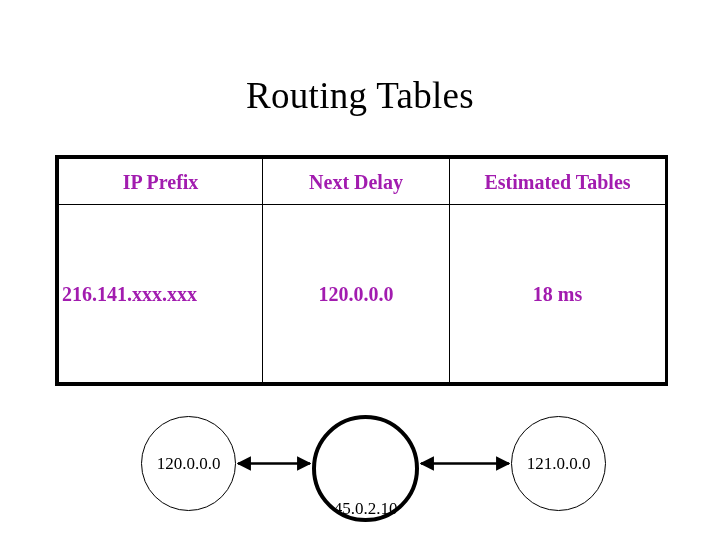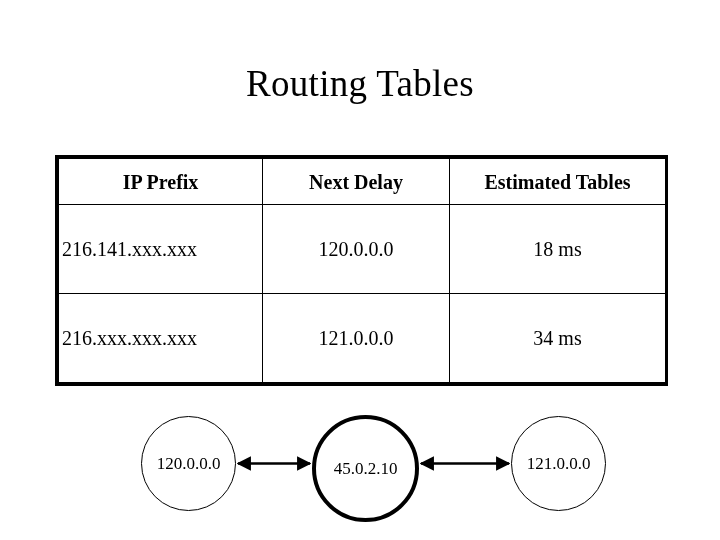--- a/index.html
+++ b/index.html
@@ -13,21 +13,21 @@
     font-family: "Liberation Serif", serif;
     color: #000000;
     overflow: hidden;
     position: relative;
   }
 
   
   #slide-title {
     position: absolute;
     left: 0;
-    top: 62px;
+    top: 74px;
     width: 720px;
     text-align: center;
     font-family: "Liberation Serif", serif;
     font-size: 37px;
     font-weight: normal;
     line-height: 44px;
     letter-spacing: 0.3px;
     color: #000000;
   }
 
@@ -53,31 +53,31 @@
   table.routing-table col.col-router { width: 187px; }
   table.routing-table col.col-delay  { width: 216px; }
 
   table.routing-table th,
   table.routing-table td {
     border: 1px solid #000000;
     padding: 0 4px;
     font-family: "Liberation Serif", serif;
     font-size: 20px;
     line-height: 22px;
-    color: #000000;
+    color: #a21caf;
     background: #ffffff;
   }
   table.routing-table thead th {
     font-weight: bold;
     text-align: center;
     height: 45px;
     vertical-align: middle;
   }
   table.routing-table tbody td {
-    font-weight: normal;
+    font-weight: bold;
     height: 45px;
     vertical-align: middle;
   }
   table.routing-table tbody td.cell-prefix {
     text-align: left;
     padding-left: 3px;
   }
   table.routing-table tbody td.cell-router,
   table.routing-table tbody td.cell-delay {
     text-align: center;
@@ -113,20 +113,21 @@
     width: 95px;
     height: 95px;
     border: 1px solid #000000;
   }
   #node-center {
     left: 312px;
     top: 15px;
     width: 107px;
     height: 107px;
     border: 4px solid #000000;
+    align-items: flex-end;
   }
   #node-right {
     left: 511px;
     top: 16px;
     width: 95px;
     height: 95px;
     border: 1px solid #000000;
   }
   .arrow-svg {
     position: absolute;
@@ -155,25 +156,20 @@
         <th>Next Delay</th>
         <th>Estimated Tables</th>
       </tr>
     </thead>
     <tbody>
       <tr>
         <td class="cell-prefix">216.141.xxx.xxx</td>
         <td class="cell-router">120.0.0.0</td>
         <td class="cell-delay">18 ms</td>
       </tr>
-      <tr>
-        <td class="cell-prefix">216.xxx.xxx.xxx</td>
-        <td class="cell-router">121.0.0.0</td>
-        <td class="cell-delay">34 ms</td>
-      </tr>
     </tbody>
   </table>
 </div>
 
 <div id="network-diagram">
 
   <svg class="arrow-svg" viewBox="0 0 720 140">
     <defs>
       <marker id="arrowStart" viewBox="0 0 10 10" refX="9" refY="5" markerWidth="6" markerHeight="6" orient="auto-start-reverse">
         <path d="M 0 0 L 10 5 L 0 10 z" fill="#000000"></path>

